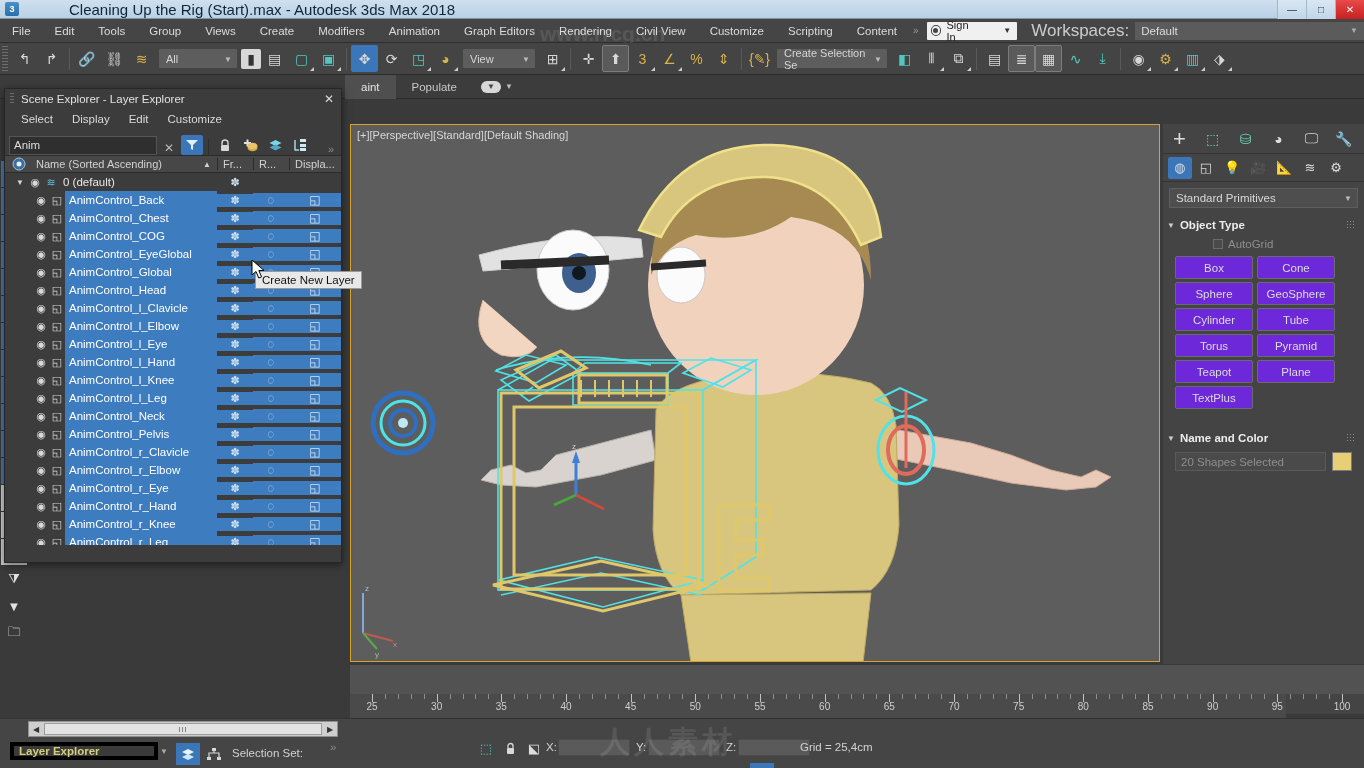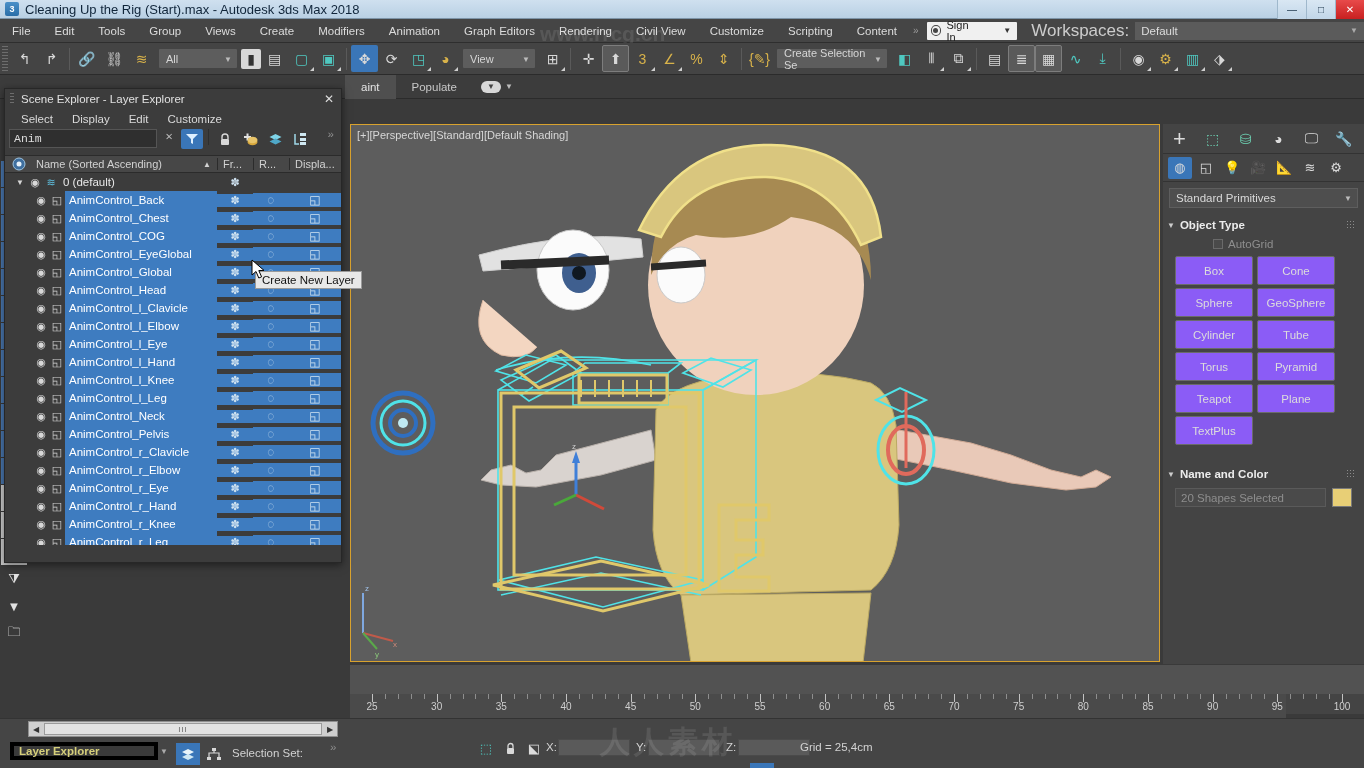--- a/index.html
+++ b/index.html
@@ -17,21 +17,21 @@
     background:linear-gradient(180deg,#cfe0ef 0%,#b9d0e4 100%);
     border-bottom:1px solid #7d94a8;
     display:flex; align-items:center;
   }
   .tb-icon {
     width:14px; height:14px; margin-left:5px; margin-right:6px;
     background:linear-gradient(180deg,#4a90c8,#2a6ea8);
     border-radius:2px; color:#fff; font-size:9px; font-weight:bold;
     display:flex; align-items:center; justify-content:center;
   }
-  .tb-title { color:#10253a; font-size:13px; }
+  .tb-title { color:#10253a; font-size:15px;margin-left:44px; }
   .tb-btns { margin-left:auto; display:flex; height:100%; }
   .tb-btn {
     width:29px; height:19px; display:flex; align-items:center; justify-content:center;
     color:#20384e; font-size:10px; border-left:1px solid #9fb8cc;
     background:linear-gradient(180deg,#d9e7f3,#c1d6e8);
   }
   .tb-btn.close { background:linear-gradient(180deg,#e84a4a,#c82020); color:#fff; }
 
   
   .menubar {
@@ -95,21 +95,21 @@
   .ex-title {
     height:20px; background:#3c3c3c; display:flex; align-items:center;
     padding-left:16px; color:#e0e0e0; font-size:11.5px; position:relative;
   }
   .ex-title .gripv{position:absolute;left:5px;top:4px;width:4px;height:12px;
     background:repeating-linear-gradient(180deg,#6d6d6d 0 1px,transparent 1px 3px);}
   .ex-close{position:absolute;right:7px;top:3px;color:#ddd;font-size:12px;}
   .ex-menu { height:20px; display:flex; align-items:center; padding-left:16px; gap:19px;
      color:#dadada; font-size:11.5px; }
   .ex-search {
-    height:26px; display:flex; align-items:flex-start; padding:0 4px; gap:3px;font-family:Liberation Mono, monospace;
+    height:26px; display:flex; align-items:flex-end; padding:0 4px; gap:3px;
   }
   .ex-input {
     width:148px; height:19px; background:#2f2f2f; border:1px solid #555;
     color:#ddd; font-size:11.5px; padding:0 4px; line-height:17px;
   }
   .ex-x { width:18px;text-align:center;color:#bbb;font-size:12px;}
   .exbtn { width:22px;height:20px;display:flex;align-items:center;justify-content:center;
     color:#dcdcdc;font-size:13px;border-radius:2px;}
   .exbtn.on{background:#3a76b8;}
   .ex-more{margin-left:auto;color:#8d8d8d;font-size:11px;padding-right:3px;}
@@ -166,21 +166,21 @@
     display:flex;align-items:center;padding:0 14px 0 6px;color:#d8d8d8;font-size:11.5px;position:relative;}
   .cp-drop .arr{position:absolute;right:5px;top:5px;font-size:8px;color:#bbb;}
   .roll{margin:8px 4px 0 4px;}
   .roll-hdr{height:18px;display:flex;align-items:center;color:#ececec;font-weight:bold;font-size:11.5px;gap:5px;position:relative;}
   .roll-hdr .tri{font-size:8px;color:#ccc;}
   .roll-hdr .dots{position:absolute;right:4px;top:4px;width:10px;height:8px;
     background:radial-gradient(#8c8c8c 40%,transparent 41%) 0 0/3px 3px repeat;}
   .autogrid{display:flex;align-items:center;gap:5px;padding:4px 0 4px 46px;color:#8e8e8e;font-size:11.5px;}
   .chk{width:10px;height:10px;border:1px solid #6a6a6a;background:#4a4a4a;}
   .btngrid{display:flex;flex-wrap:wrap;gap:3px 4px;padding:2px 8px 6px 8px;}
-  .objbtn{width:78px;height:29px;background:#8b5cf6;border:1px solid #6b6b6b;border-radius:2px;
+  .objbtn{width:78px;height:23px;background:#6d28d9;border:1px solid #6b6b6b;border-radius:2px;
     color:#dcdcdc;font-size:11.5px;display:flex;align-items:center;justify-content:center;}
   .namerow{display:flex;align-items:center;gap:6px;padding:5px 8px;}
   .namefield{flex:1;height:19px;background:#4a4a4a;border:1px solid #5a5a5a;color:#8e8e8e;
     font-size:11.5px;display:flex;align-items:center;padding:0 5px;}
   .swatch{width:20px;height:19px;border:1px solid #7a7a7a;}
 
   
   .timeline{position:absolute;left:350px;top:664px;width:1014px;height:30px;background:#525252;
     border-top:1px solid #3a3a3a;}
   .ruler{position:absolute;left:350px;top:694px;width:936px;height:24px;background:#4a4a4a;}

